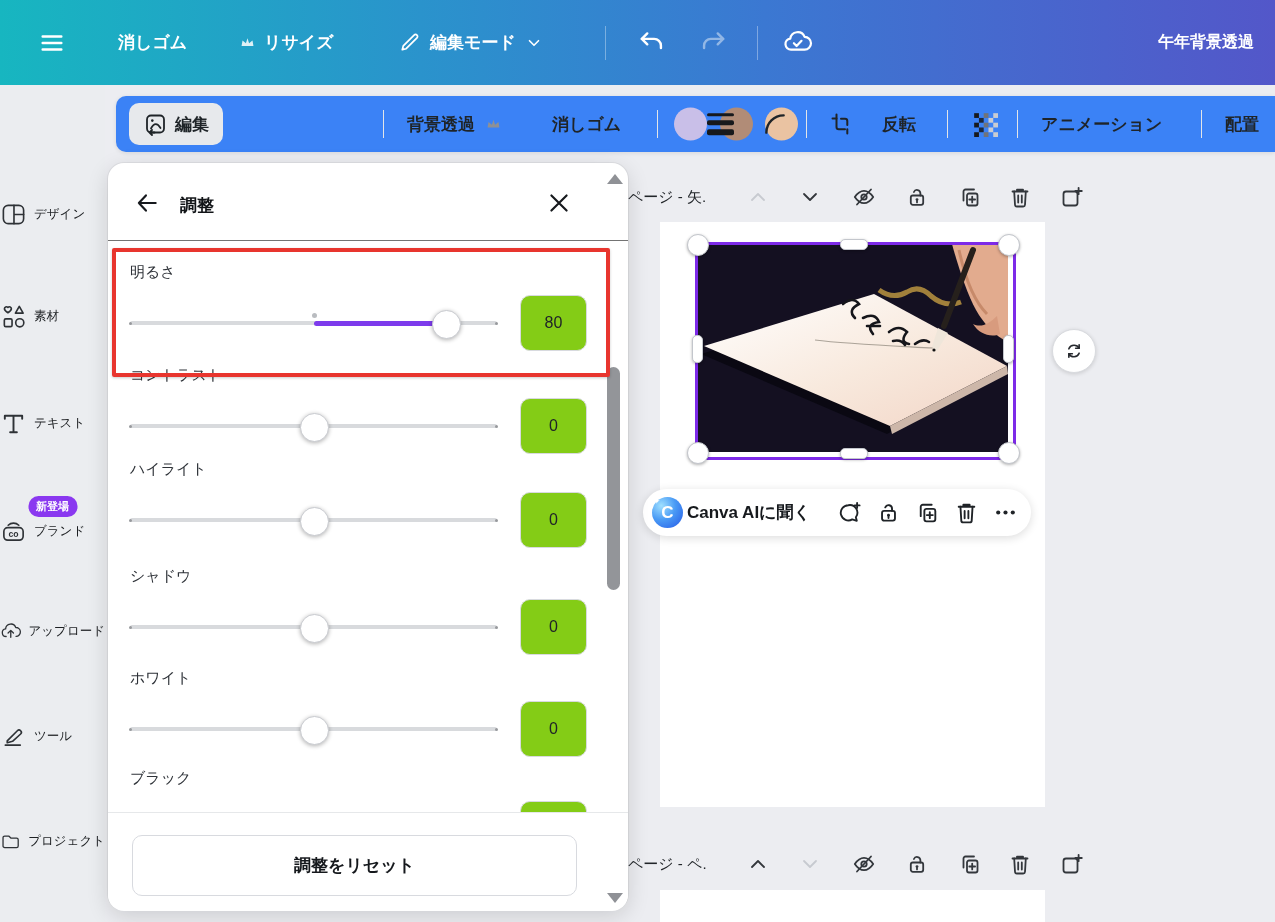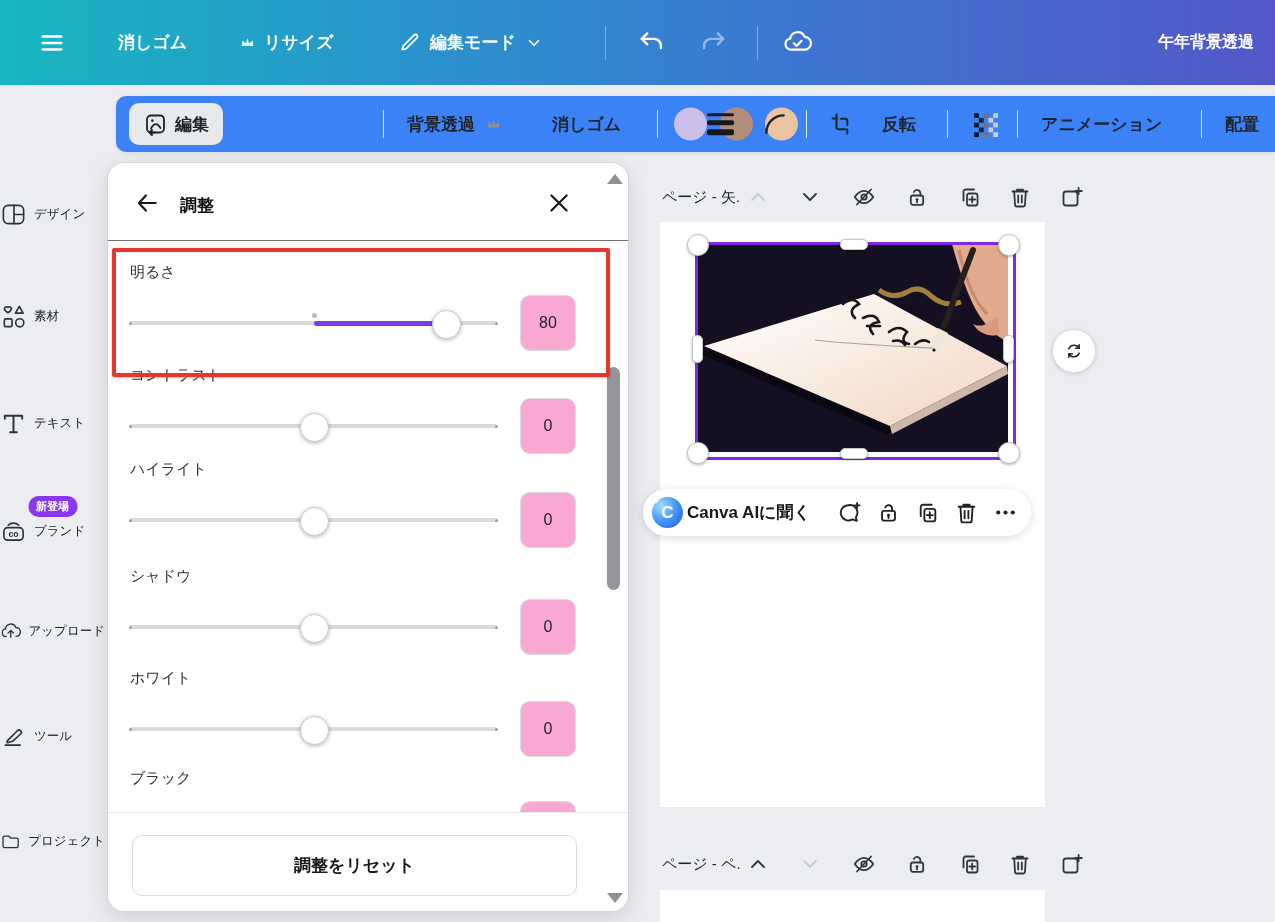--- a/index.html
+++ b/index.html
@@ -32,21 +32,21 @@
   .vdiv{position:absolute;top:14px;width:1px;height:28px;background:#e3e5e8}
   .chip{left:13px;background:#e7e9ec;border-radius:10px;height:42px;padding:0 14px;gap:8px;}
   .dot{position:absolute;top:50%;transform:translateY(-50%);width:33px;height:33px;border-radius:50%;cursor:pointer}
   .bars{left:591px;display:flex;flex-direction:column;gap:4px}
   .bars span{display:block;width:27px;background:#17191c;border-radius:2px}
 
   
   .page{position:absolute;left:660px;width:385px;background:#fff;}
   .page-row{position:absolute;height:24px;display:flex;align-items:center;color:#33373c}
   .page-row .plabel{position:absolute;left:628px;top:0;height:24px;display:flex;align-items:center;
-                    font-size:15px;color:#212529;white-space:nowrap;padding-left:34px;}
+                    font-size:15px;color:#212529;white-space:nowrap;}
   .prow-ic{position:absolute;top:0;width:24px;height:24px;color:#33373c;cursor:pointer}
   .dis{color:#c7cad0}
 
   .photo{position:absolute;left:697px;top:244px;width:311px;height:208px;}
   .sel{position:absolute;left:695px;top:242px;width:315px;height:212px;border:3px solid #7d2ae8;pointer-events:none}
   .hnd{position:absolute;background:#fff;border:1px solid #c3c6cc;box-shadow:0 1px 3px rgba(0,0,0,.3)}
   .hnd.c{width:20px;height:20px;border-radius:50%}
   .hnd.h{width:26px;height:9px;border-radius:5px}
   .hnd.v{width:9px;height:26px;border-radius:5px}
 
@@ -73,22 +73,22 @@
   .srow{position:absolute;left:0;width:100%;height:100px}
   .slabel{position:absolute;left:22px;top:0;font-size:15px;color:#2e3238}
   .strack{position:absolute;left:22px;top:58px;width:367px;height:4px;background:#d8dadd;border-radius:2px;cursor:pointer}
   .strack:before,.strack:after{content:"";position:absolute;top:0.5px;width:3px;height:3px;border-radius:50%;background:#97999d}
   .strack:before{left:-1px}.strack:after{right:-1px}
   .sfill{position:absolute;left:50%;top:-0.5px;width:36%;height:5px;background:#7d3bec;border-radius:3px}
   .sdot{position:absolute;left:50%;top:-8px;width:5px;height:5px;margin-left:-2px;border-radius:50%;background:#b9bcc0}
   .sthumb{position:absolute;left:50%;top:2px;width:27px;height:27px;margin:-13.5px;border-radius:50%;background:#fff;
           border:1px solid #c9cbd0;box-shadow:0 1px 4px rgba(0,0,0,.3);cursor:grab}
   .srow.active .sthumb{left:86%}
-  .sval{position:absolute;left:412px;top:32px;width:56px;height:56px;border:1.5px solid #d8dadf;border-radius:10px;
-        box-sizing:border-box;display:flex;align-items:center;justify-content:center;font-size:16px;color:#202428;background:#f9a8d4}
+  .sval{position:absolute;left:412px;top:32px;width:67px;height:56px;border:1.5px solid #d8dadf;border-radius:10px;
+        box-sizing:border-box;display:flex;align-items:center;justify-content:center;font-size:16px;color:#202428;background:#84cc16}
   .p-foot{position:absolute;left:0;top:649px;width:100%;height:98px;background:#fff;border-top:1px solid #e6e8ea;border-radius:0 0 16px 16px}
   .reset-btn{position:absolute;left:24px;top:22px;width:443px;height:59px;border:1.5px solid #d8dadf;border-radius:10px;
              background:#fff;font-size:17px;font-weight:bold;color:#15181c;display:flex;align-items:center;justify-content:center;cursor:pointer}
   .sb-up,.sb-down{position:absolute;left:499px;width:0;height:0;border-left:8px solid transparent;border-right:8px solid transparent;cursor:pointer}
   .sb-up{top:11px;border-bottom:10px solid #8f9196}
   .sb-down{top:730px;border-top:10px solid #8f9196}
   .sb-thumb{position:absolute;left:499px;top:204px;width:13px;height:223px;background:#939599;border-radius:7px;cursor:grab}
 
   .red-box{position:absolute;left:4px;top:85px;width:490px;height:121px;border:4px solid #e8352e;border-radius:2px;
            box-shadow:0 1px 3px rgba(0,0,0,.2);pointer-events:none;z-index:6}

